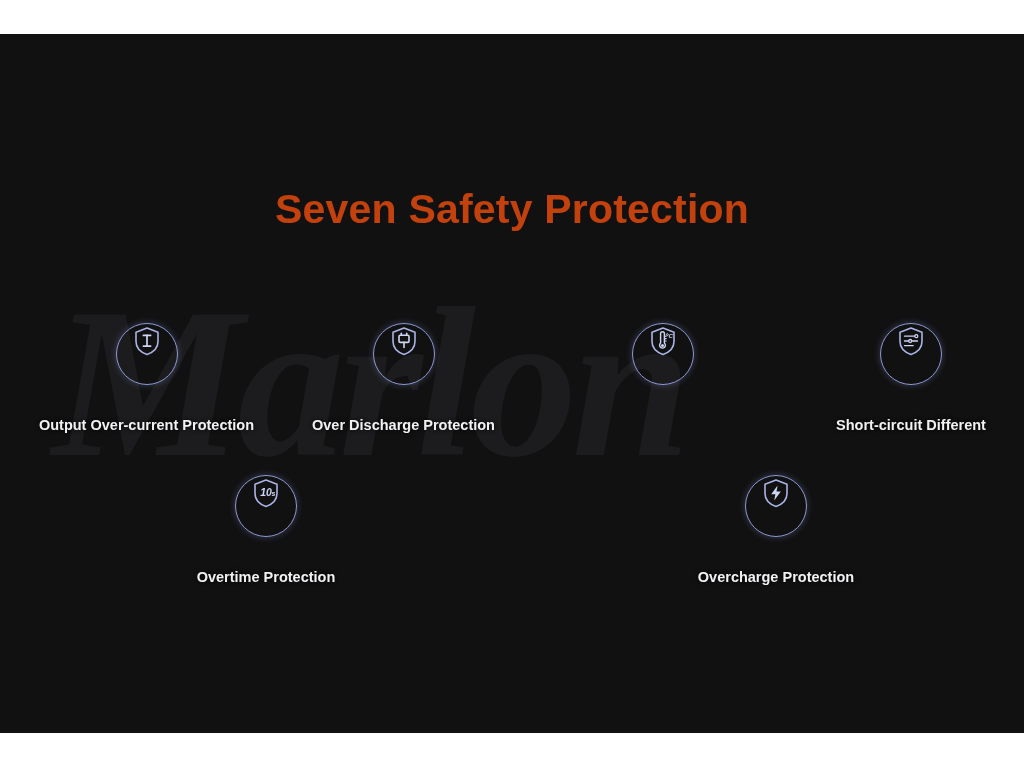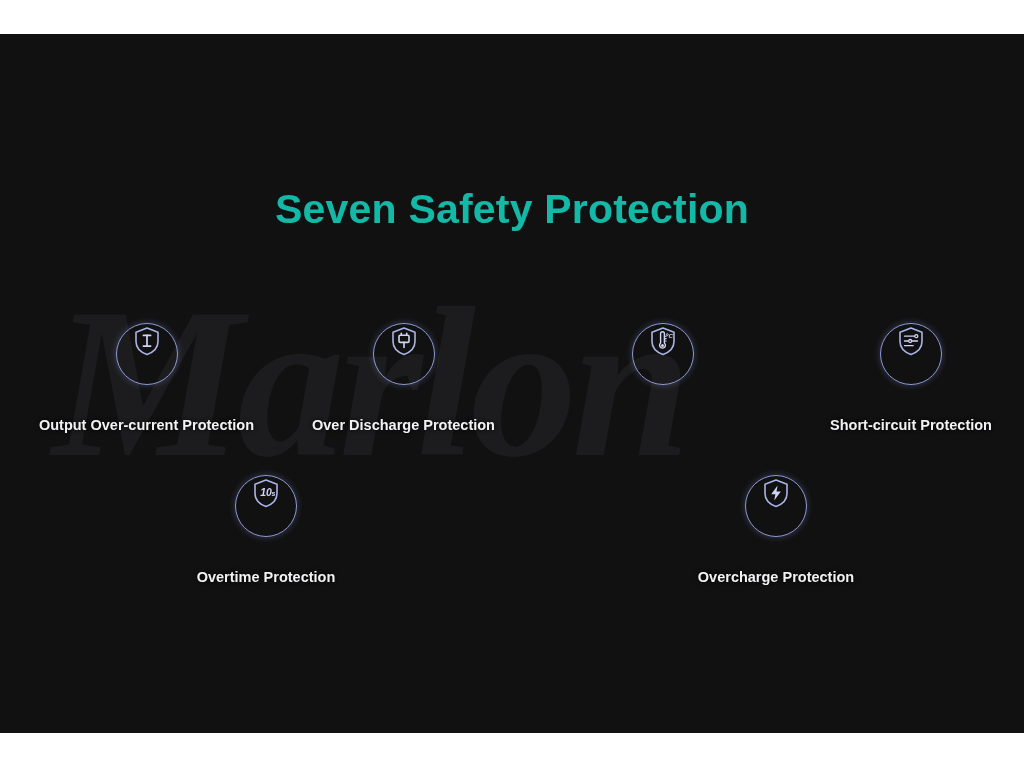--- a/index.html
+++ b/index.html
@@ -50,21 +50,21 @@
     user-select: none;
     pointer-events: none;
   }
 
   #title {
     position: absolute;
     left: 0;
     top: 152px;
     width: 1024px;
     text-align: center;
-    color: #14b8a6;
+    color: #c2410c;
     font-size: 41px;
     font-weight: bold;
     letter-spacing: 0.2px;
   }
 
   .feature {
     position: absolute;
     text-align: center;
   }
 
@@ -160,21 +160,21 @@
         <svg width="34" height="34" viewBox="0 0 34 34" fill="none">
           <path d="M17 4 L28 8.2 V17.5 C28 24 22.9 28.4 17 30.5 C11.1 28.4 6 24 6 17.5 V8.2 Z" stroke="#aab4e6" stroke-width="1.6" fill="none" stroke-linejoin="round"></path>
           <line x1="10.5" y1="12.2" x2="20.5" y2="12.2" stroke="#cfd6f5" stroke-width="1.3" stroke-linecap="round"></line>
           <circle cx="22.3" cy="12.2" r="1.5" stroke="#cfd6f5" stroke-width="1.3" fill="none"></circle>
           <line x1="10.5" y1="17" x2="14.4" y2="17" stroke="#cfd6f5" stroke-width="1.3" stroke-linecap="round"></line>
           <circle cx="16.2" cy="17" r="1.5" stroke="#cfd6f5" stroke-width="1.3" fill="none"></circle>
           <line x1="18" y1="17" x2="23.5" y2="17" stroke="#cfd6f5" stroke-width="1.3" stroke-linecap="round"></line>
           <line x1="10.5" y1="21.6" x2="19.2" y2="21.6" stroke="#cfd6f5" stroke-width="1.3" stroke-linecap="round"></line>
         </svg>
       </div>
-      <div class="feature-label">Short-circuit Protection</div>
+      <div class="feature-label">Short-circuit Different</div>
     </div>
 
     <div class="feature" id="f5">
       <div class="icon-wrap">
         <svg width="34" height="34" viewBox="0 0 34 34" fill="none">
           <path d="M17 4 L28 8.2 V17.5 C28 24 22.9 28.4 17 30.5 C11.1 28.4 6 24 6 17.5 V8.2 Z" stroke="#aab4e6" stroke-width="1.6" fill="none" stroke-linejoin="round"></path>
           <text x="17" y="20.4" text-anchor="middle" font-family="Liberation Sans, sans-serif" font-size="10.5" font-weight="bold" fill="#cfd6f5">10</text>
           <text x="24.4" y="20.4" text-anchor="middle" font-family="Liberation Sans, sans-serif" font-size="7" font-weight="bold" fill="#cfd6f5">s</text>
         </svg>
       </div>

